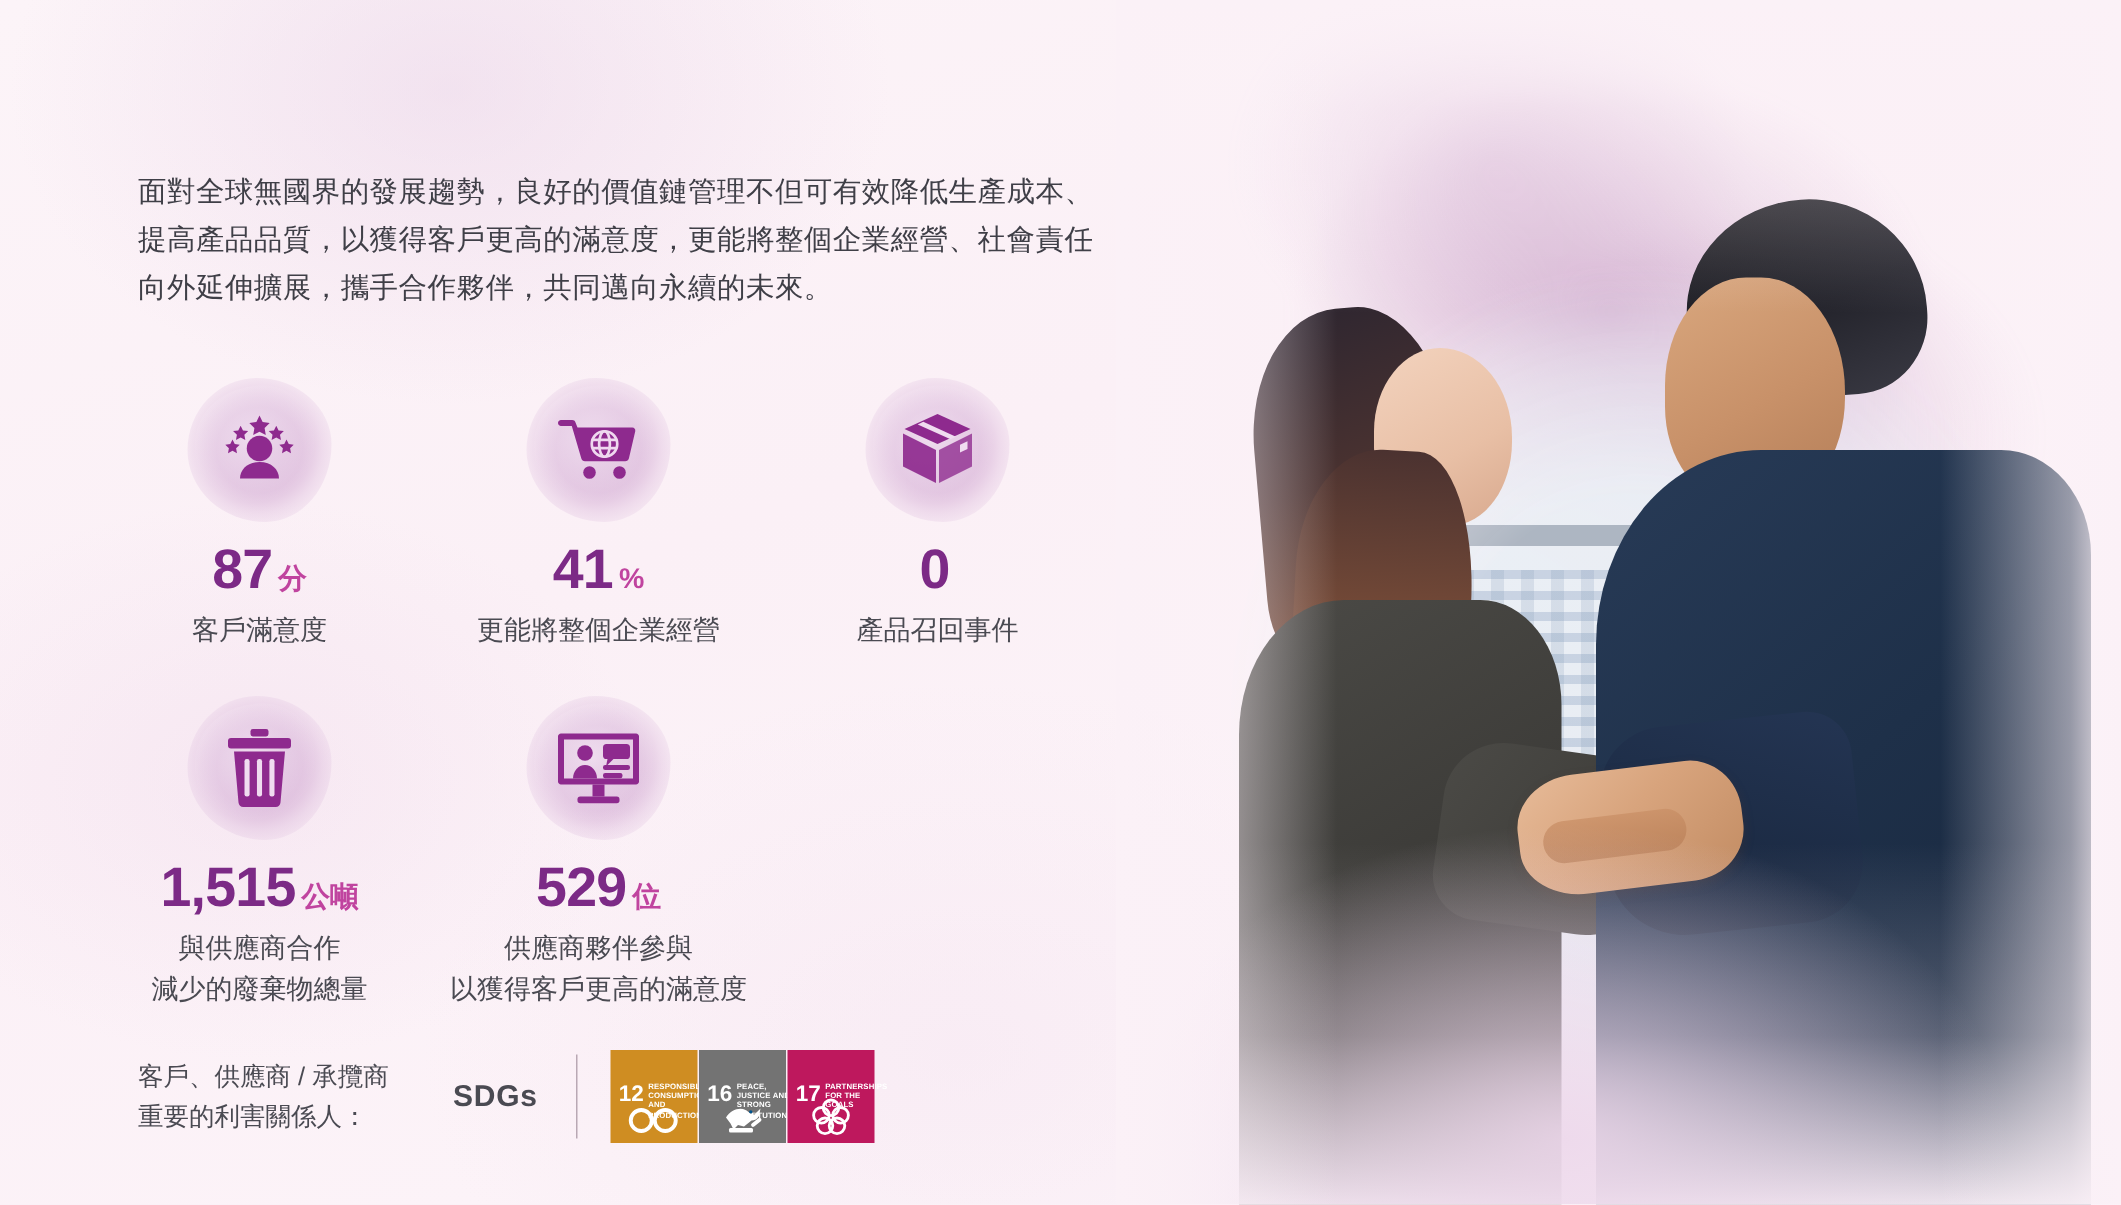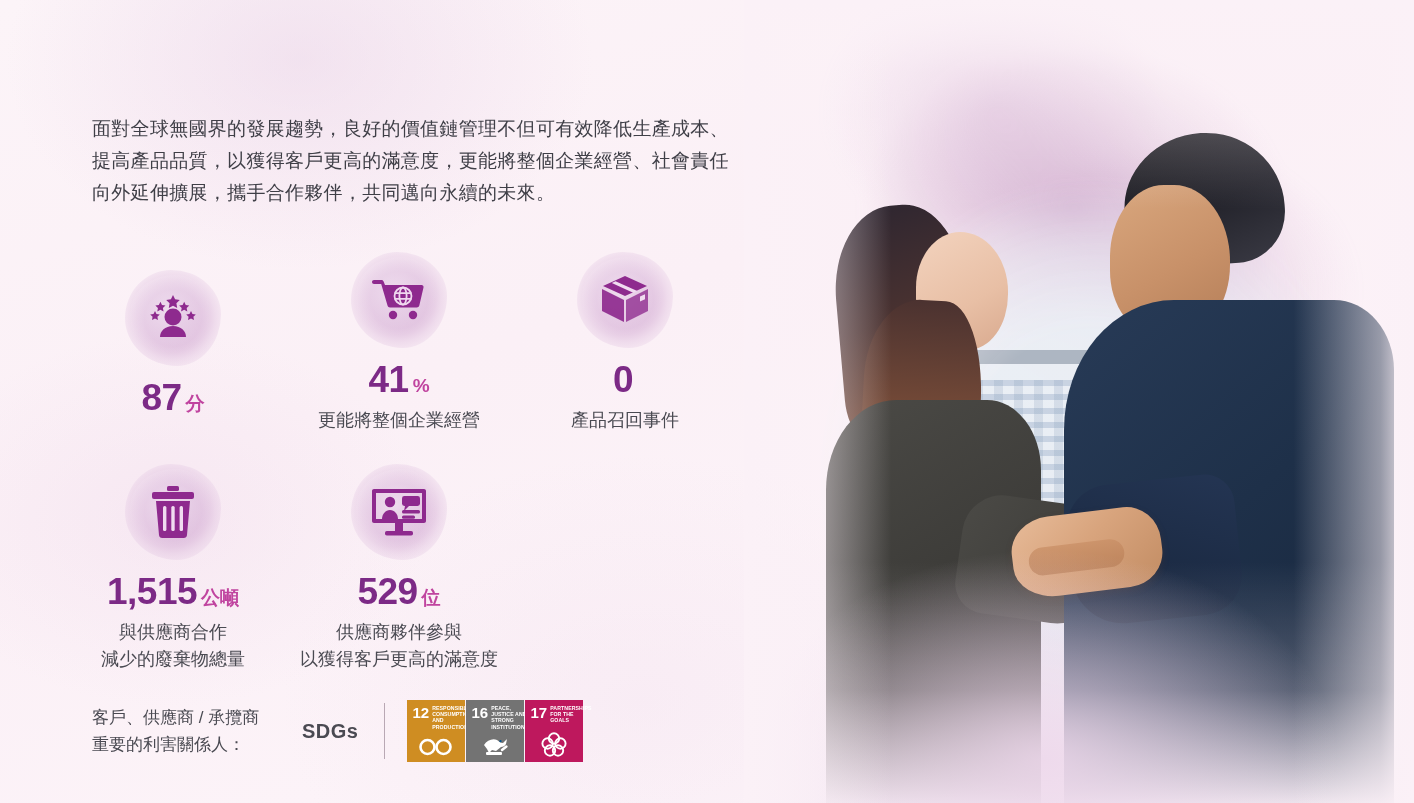--- a/index.html
+++ b/index.html
@@ -288,21 +288,21 @@
     width: 1px;
     height: 56px;
     background: #b9a8b4;
     margin: 0 22px 0 26px;
   }
   .sdg-badges { display: flex; gap: 1px; }
   .sdg {
     width: 58px; height: 62px;
     position: relative;
     color: #fff;
-    padding: 5px 4px 0 5px;
+    padding: 22px 4px 0 5px;
   }
   .sdg-top { display: flex; align-items: flex-start; }
   .sdg-num {
     font-size: 15px;
     font-weight: bold;
     line-height: 1;
     margin-right: 3px;
   }
   .sdg-title {
     font-size: 5.2px;
@@ -362,20 +362,21 @@
               <path d="M12.5 8.5l1.7 3.4 3.8.5-2.8 2.7.7 3.8-3.4-1.8-3.4 1.8.7-3.8-2.8-2.7 3.8-.5z" transform="translate(1,1) scale(.92) translate(1,0)"></path>
               <path d="M39.5 8.5l1.7 3.4 3.8.5-2.8 2.7.7 3.8-3.4-1.8-3.4 1.8.7-3.8-2.8-2.7 3.8-.5z" transform="translate(-1,1) scale(.92) translate(2,0)"></path>
               <path d="M6 19l1.5 3 3.3.5-2.4 2.3.6 3.3L6 26.5 3 28.1l.6-3.3L1.2 22.5l3.3-.5z" transform="translate(2,-1)"></path>
               <path d="M46 19l1.5 3 3.3.5-2.4 2.3.6 3.3L46 26.5l-3 1.6.6-3.3-2.4-2.3 3.3-.5z" transform="translate(-2,-1)"></path>
             </g>
           </svg>
         </div>
         <div class="value">
           <span class="num">87</span><span class="unit">分</span>
         </div>
+        <div class="label">客戶滿意度</div>
       </div>
 
       <div class="stat">
         <div class="blob">
           <svg width="56" height="50" viewBox="0 0 56 50">
             <g fill="#8e2a8e">
               <path d="M2 6h8l3 6h38l-5 20H17L11 10H2z" opacity="0"></path>
               <path d="M3 5h7.5c1 0 1.8.6 2.1 1.5L14 10h36.5c1.4 0 2.3 1.2 2 2.5l-4.2 18c-.3 1.2-1.3 2-2.5 2H19c-1.2 0-2.2-.8-2.5-2L10.2 9H3c-1.1 0-2-.9-2-2s.9-2 2-2z"></path>
               <circle cx="22" cy="40" r="4.2"></circle>
               <circle cx="42" cy="40" r="4.2"></circle>

